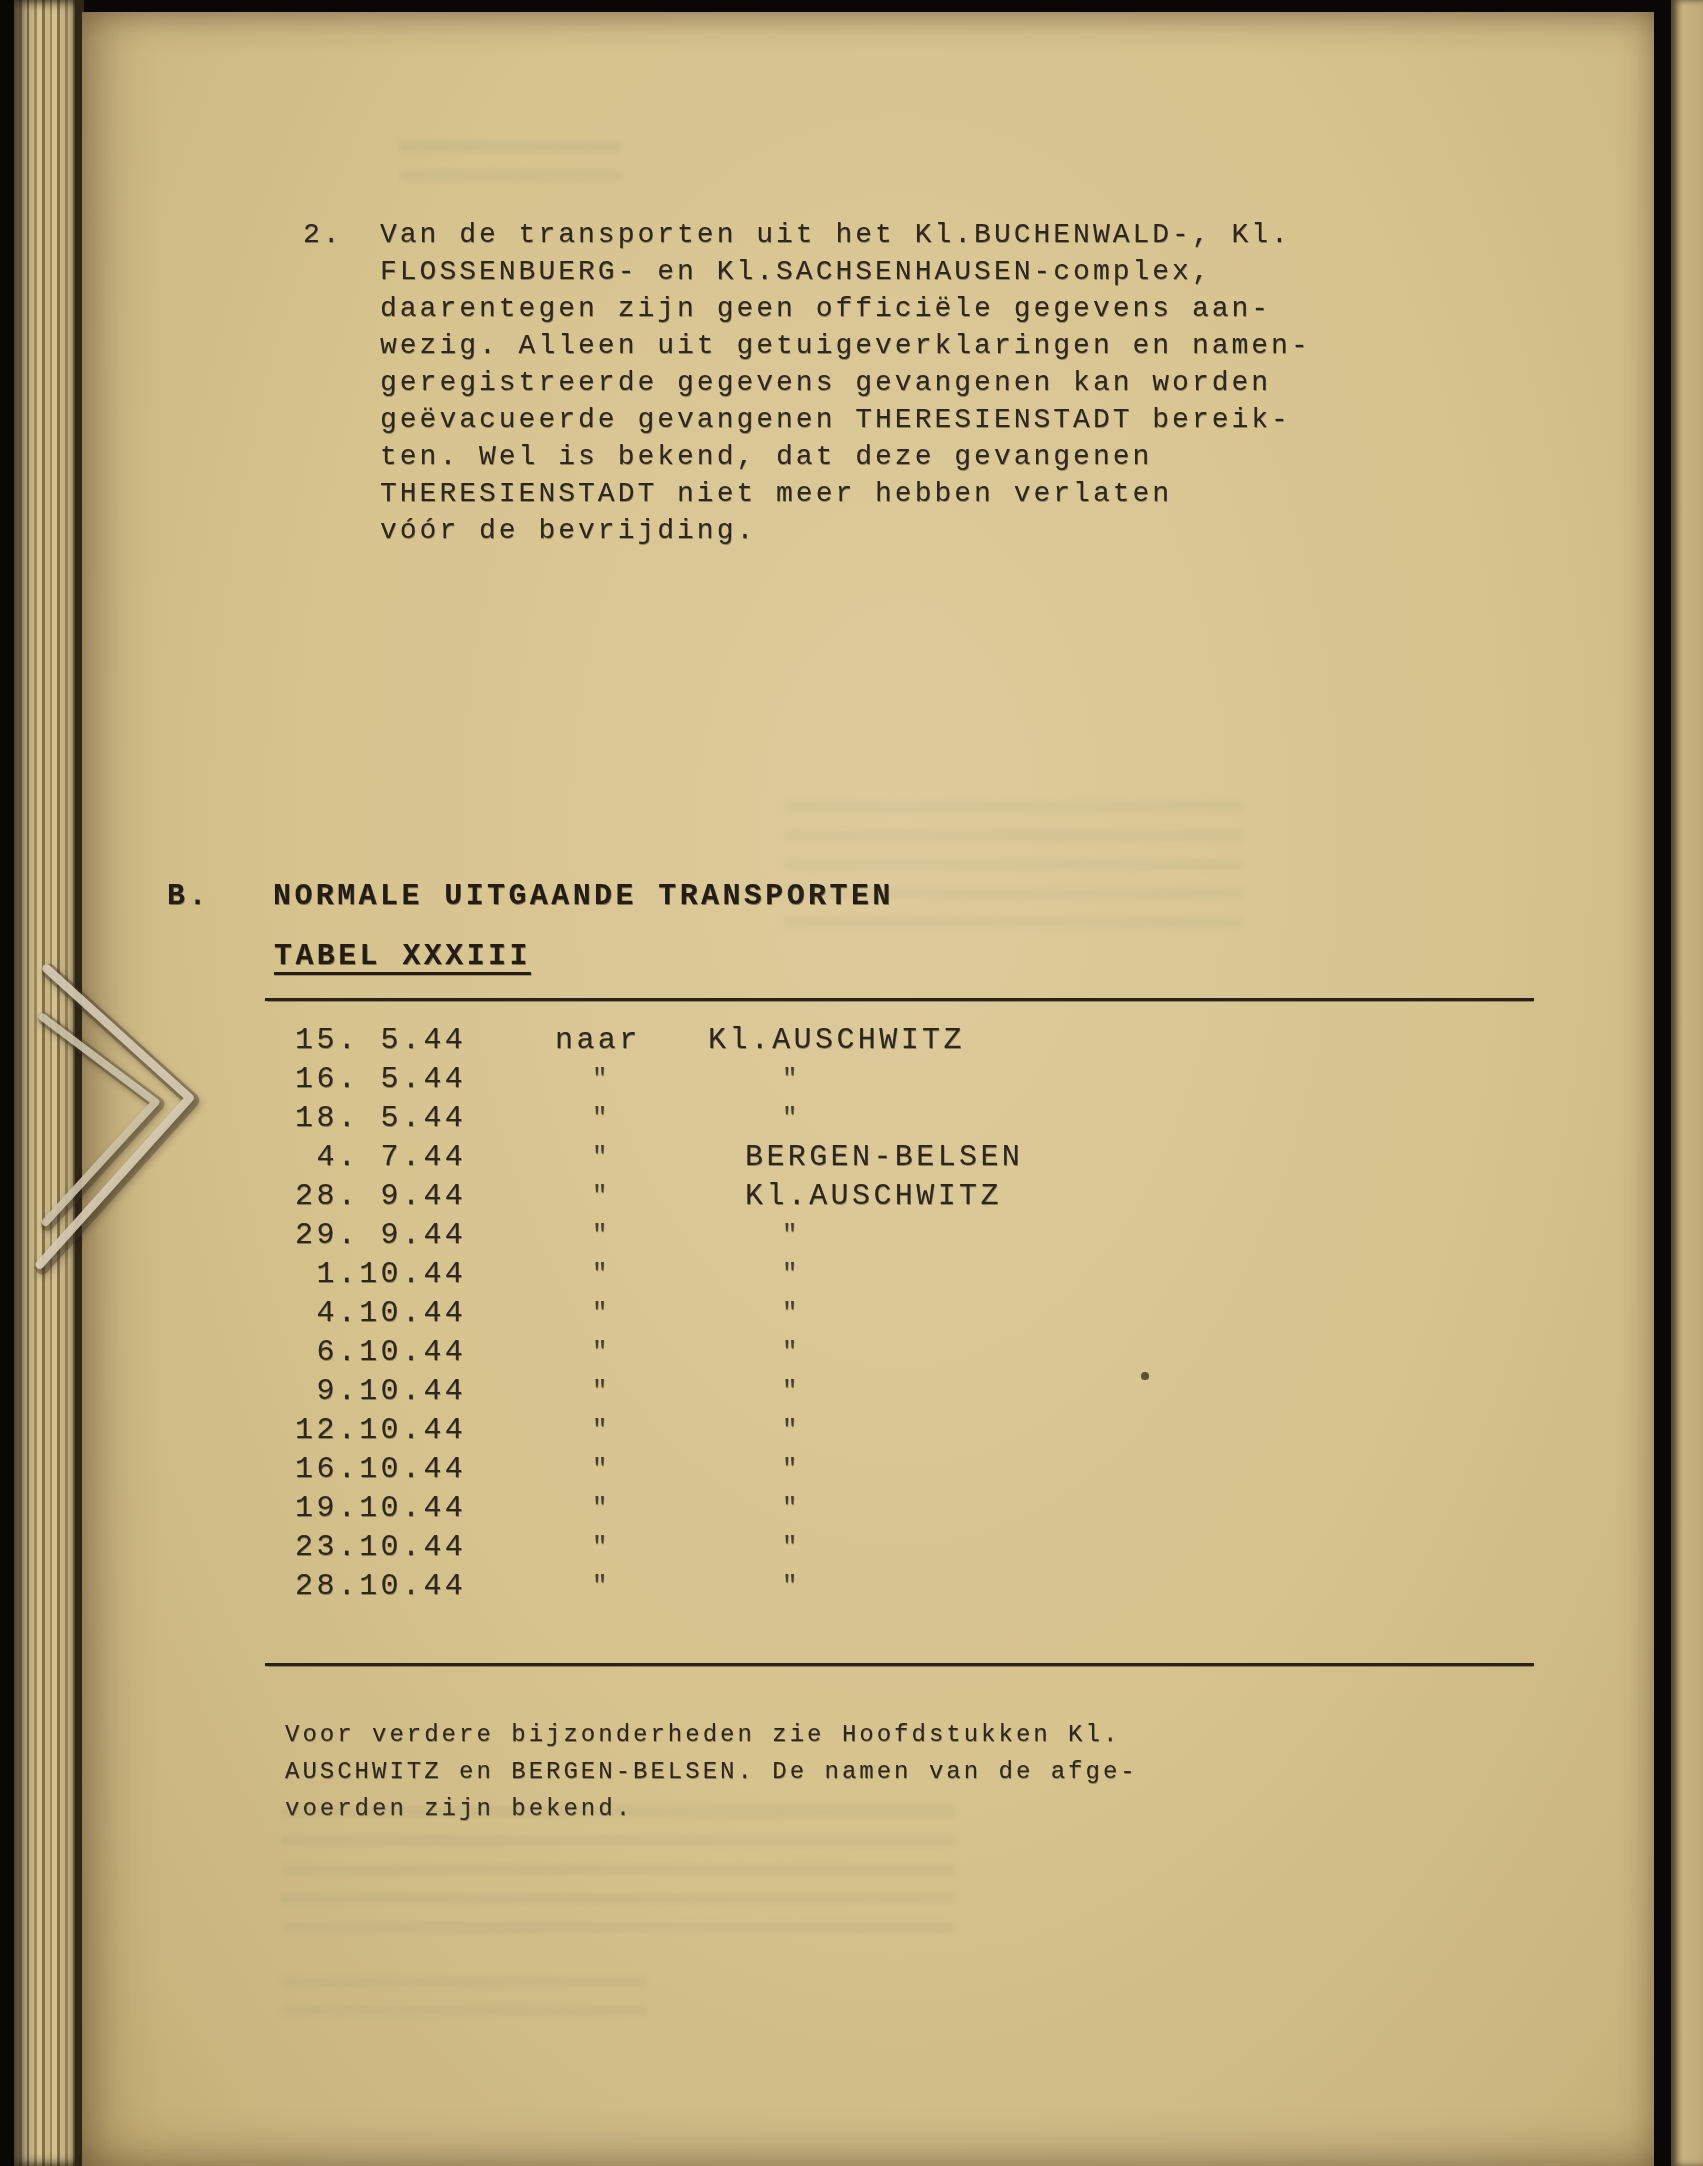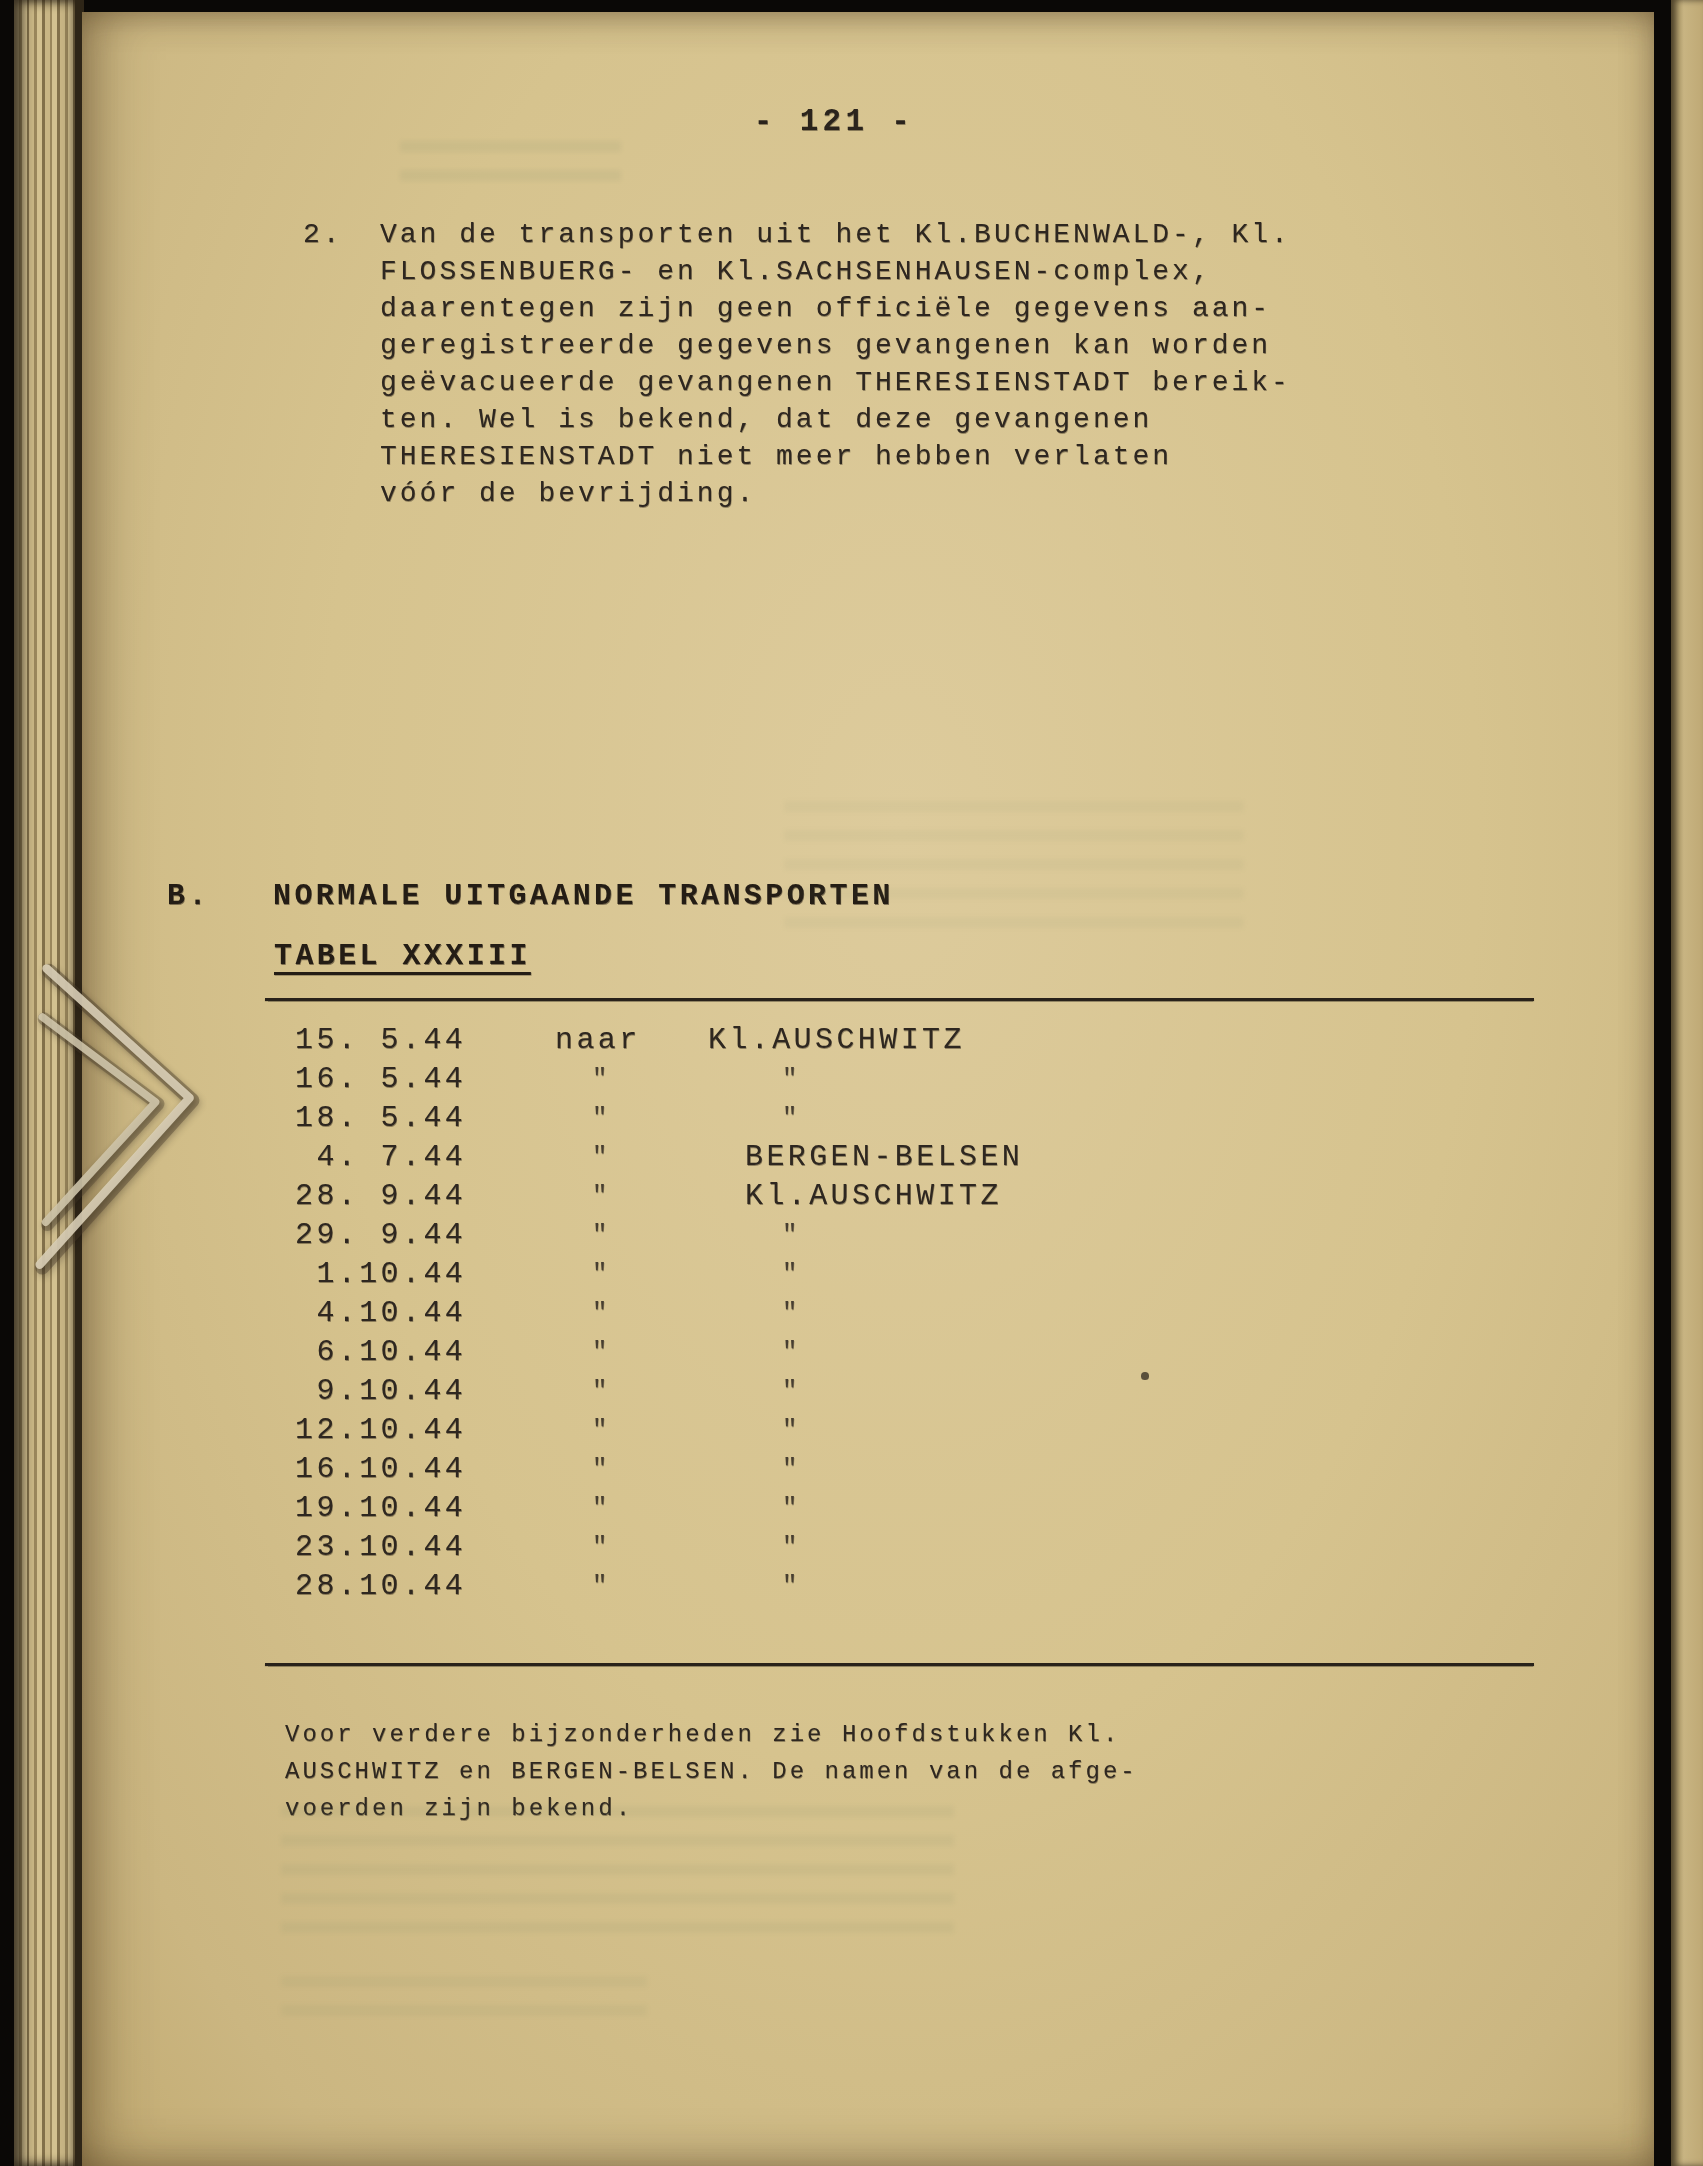--- a/index.html
+++ b/index.html
@@ -203,32 +203,32 @@
 </head>
 <body>
 
 <div id="screenshot">
 
   <div class="book-edges"></div>
   <div class="binding-gap"></div>
 
   <div class="page">
 
-    <div class="page-number">- 121 -</div>
 
     <div class="para2">
       <div class="para-marker">2.</div>
       <div class="para-lines">
 
           <div class="tline">Van de transporten uit het Kl.BUCHENWALD-, Kl.</div>
 
           <div class="tline">FLOSSENBUERG- en Kl.SACHSENHAUSEN-complex,</div>
 
           <div class="tline">daarentegen zijn geen officiële gegevens aan-</div>
 
+          <div class="tline">wezig. Alleen uit getuigeverklaringen en namen-</div>
 
 
           <div class="tline">geregistreerde gegevens gevangenen kan worden</div>
 
 
           <div class="tline">geëvacueerde gevangenen THERESIENSTADT bereik-</div>
 
           <div class="tline">ten. Wel is bekend, dat deze gevangenen</div>
 
           <div class="tline">THERESIENSTADT niet meer hebben verlaten</div>

